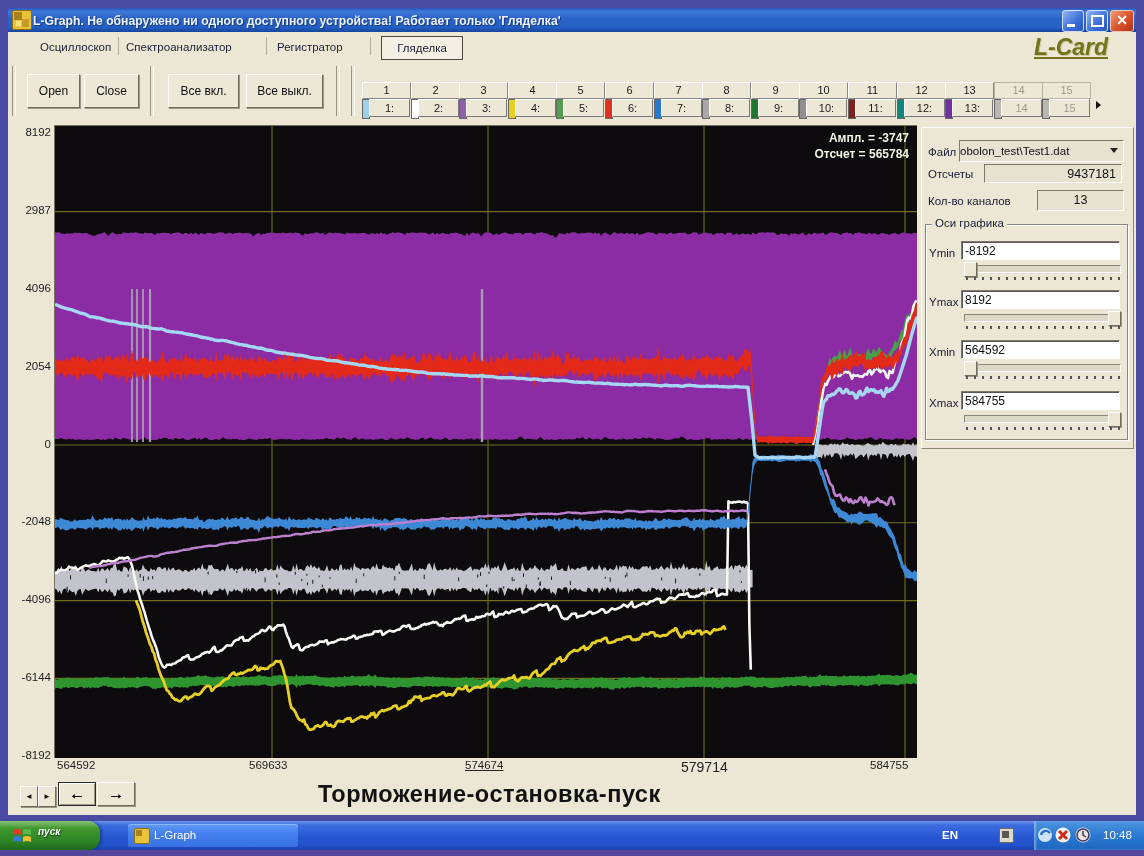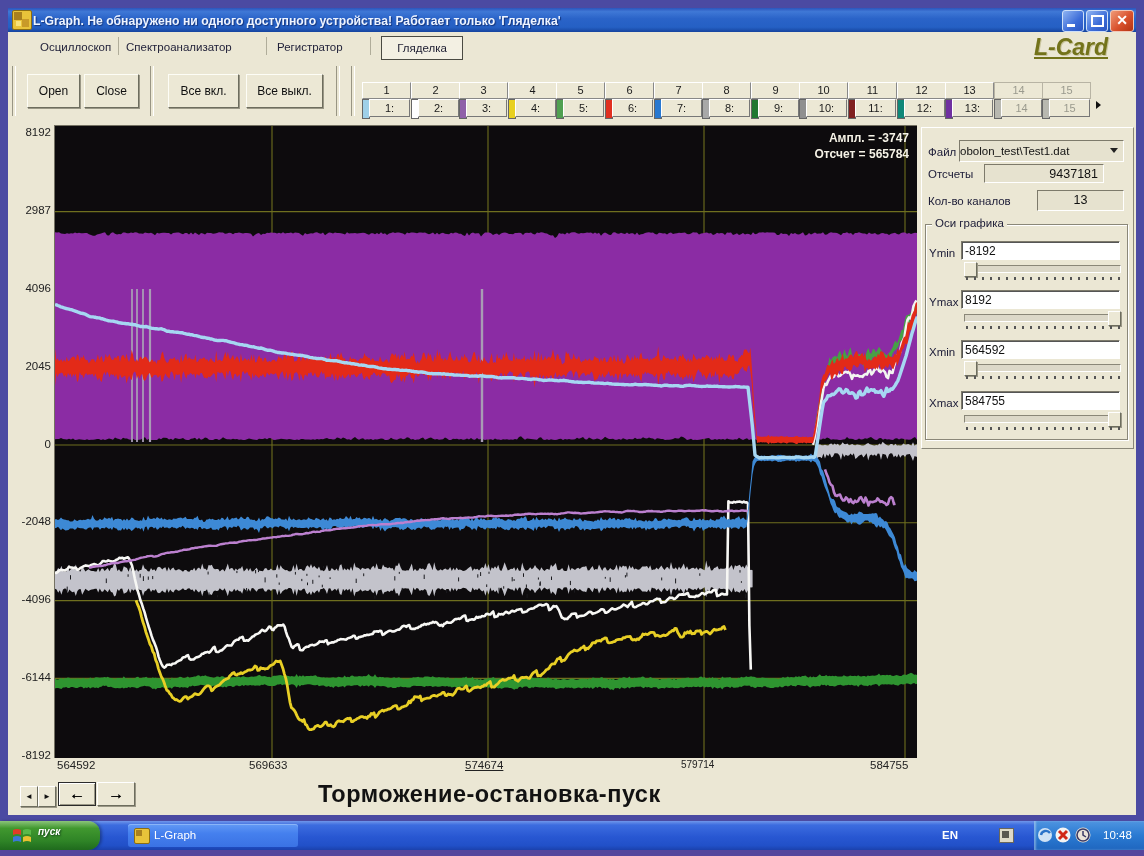--- a/index.html
+++ b/index.html
@@ -93,30 +93,30 @@
 <div style="position:absolute;left:1001px;top:99px;width:39px;height:16px;background:#ece8d5;border:1px solid #777;border-top-color:#fff;border-left-color:#fff;font-size:11px;text-align:center;line-height:16px;color:#9a9a8e;">14</div>
 <div style="position:absolute;left:1042px;top:99px;width:6px;height:18px;background:#b8b8b0;border:1px solid #666;"></div>
 <div style="position:absolute;left:1049px;top:99px;width:39px;height:16px;background:#ece8d5;border:1px solid #777;border-top-color:#fff;border-left-color:#fff;font-size:11px;text-align:center;line-height:16px;color:#9a9a8e;">15</div>
 <div class="abs" style="left:1096px;top:101px;width:0;height:0;border-left:5px solid #111;border-top:4px solid transparent;border-bottom:4px solid transparent;"></div>
 
 <div class="abs" style="left:8px;top:120px;width:1128px;height:695px;background:#ebe7d4;"></div>
 
 <div style="position:absolute;right:1093px;top:126px;font-size:11.5px;color:#222;">8192</div>
 <div style="position:absolute;right:1093px;top:204px;font-size:11.5px;color:#222;">2987</div>
 <div style="position:absolute;right:1093px;top:282px;font-size:11.5px;color:#222;">4096</div>
-<div style="position:absolute;right:1093px;top:360px;font-size:11.5px;color:#222;">2045</div>
+<div style="position:absolute;right:1093px;top:360px;font-size:11.5px;color:#222;">2054</div>
 <div style="position:absolute;right:1093px;top:438px;font-size:11.5px;color:#222;">0</div>
 <div style="position:absolute;right:1093px;top:515px;font-size:11.5px;color:#222;">-2048</div>
 <div style="position:absolute;right:1093px;top:593px;font-size:11.5px;color:#222;">-4096</div>
 <div style="position:absolute;right:1093px;top:671px;font-size:11.5px;color:#222;">-6144</div>
 <div style="position:absolute;right:1093px;top:749px;font-size:11.5px;color:#222;">-8192</div>
 <div style="position:absolute;left:57px;top:759px;font-size:11.5px;color:#222;">564592</div>
 <div style="position:absolute;left:249px;top:759px;font-size:11.5px;color:#222;">569633</div>
 <div style="position:absolute;left:465px;top:759px;font-size:11.5px;color:#222;text-decoration:underline;">574674</div>
-<div style="position:absolute;left:681px;top:759px;font-size:10px;color:#222;">579714</div>
+<div style="position:absolute;left:681px;top:759px;font-size:14px;color:#222;">579714</div>
 <div style="position:absolute;left:870px;top:759px;font-size:11.5px;color:#222;">584755</div>
 
 <div class="abs" style="left:54px;top:125px;width:862px;height:632px;border:1px solid #747162;border-right:none;border-bottom:none;">
 <svg width="862" height="632" viewBox="54 125 862 632">
 <rect x="54" y="125" width="862" height="632" fill="#0d0b0d"></rect>
 <line x1="54" y1="210.6" x2="916" y2="210.6" stroke="#6f6f1f" stroke-width="1.1"></line>
 <line x1="54" y1="288.4" x2="916" y2="288.4" stroke="#6f6f1f" stroke-width="1.1"></line>
 <line x1="54" y1="366.2" x2="916" y2="366.2" stroke="#6f6f1f" stroke-width="1.1"></line>
 <line x1="54" y1="444.0" x2="916" y2="444.0" stroke="#6f6f1f" stroke-width="1.1"></line>
 <line x1="54" y1="521.8" x2="916" y2="521.8" stroke="#6f6f1f" stroke-width="1.1"></line>
@@ -218,21 +218,21 @@
 <div class="abs" style="left:38px;top:786px;width:16px;height:19px;background:#ece8d5;border:1px solid #6d6d5e;border-top-color:#fff;border-left-color:#fff;box-shadow:1px 1px 0 #9a9786;font-size:8px;text-align:center;line-height:19px;color:#111;">►</div>
 <div class="abs" style="left:58px;top:782px;width:36px;height:22px;background:#ece8d5;border:1px solid #2a2a2a;box-shadow:inset 1px 1px 0 #fff, inset -1px -1px 0 #9a9786;font-size:16px;font-weight:bold;text-align:center;line-height:21px;color:#000;text-shadow:0.6px 0 #000;">←</div>
 <div class="abs" style="left:97px;top:782px;width:36px;height:22px;background:#ece8d5;border:1px solid #6d6d5e;border-top-color:#fff;border-left-color:#fff;box-shadow:1px 1px 0 #9a9786;font-size:16px;font-weight:bold;text-align:center;line-height:21px;color:#000;text-shadow:0.6px 0 #000;">→</div>
 <div class="abs" style="left:318px;top:781px;width:420px;height:26px;font-size:23.5px;font-weight:bold;color:#121212;letter-spacing:0.5px;">Торможение-остановка-пуск</div>
 
 <div class="abs" style="left:921px;top:127px;width:211px;height:320px;background:#ebe7d4;border:1px solid #fff;border-right-color:#8a8778;border-bottom-color:#8a8778;"></div>
 <div class="abs" style="left:928px;top:146px;font-size:11.5px;color:#20203a;">Файл</div>
 <div class="abs" style="left:959px;top:140px;width:163px;height:20px;background:#e6e2cf;border:1px solid #7d7a6b;border-bottom-color:#fff;border-right-color:#fff;font-size:11.5px;color:#111;line-height:20px;">obolon_test\Test1.dat</div>
 <div class="abs" style="left:1110px;top:148px;width:0;height:0;border-top:5px solid #222;border-left:4px solid transparent;border-right:4px solid transparent;"></div>
 <div class="abs" style="left:928px;top:168px;font-size:11.5px;color:#20203a;">Отсчеты</div>
-<div class="abs" style="left:984px;top:164px;width:120px;height:19px;background:#e6e2cf;border:1px solid #7d7a6b;border-bottom-color:#fff;border-right-color:#fff;font-size:12.5px;color:#111;line-height:19px;text-align:right;padding-right:5px;box-sizing:border-box;">9437181</div>
+<div class="abs" style="left:984px;top:164px;width:138px;height:19px;background:#e6e2cf;border:1px solid #7d7a6b;border-bottom-color:#fff;border-right-color:#fff;font-size:12.5px;color:#111;line-height:19px;text-align:right;padding-right:5px;box-sizing:border-box;">9437181</div>
 <div class="abs" style="left:928px;top:195px;font-size:11.5px;color:#20203a;">Кол-во каналов</div>
 <div class="abs" style="left:1037px;top:190px;width:85px;height:19px;background:#e6e2cf;border:1px solid #7d7a6b;border-bottom-color:#fff;border-right-color:#fff;font-size:12.5px;color:#111;line-height:19px;text-align:center;">13</div>
 <div class="abs" style="left:925px;top:224px;width:201px;height:214px;border:1px solid #8a8778;box-shadow:1px 1px 0 #fff, inset 1px 1px 0 #fff;"></div>
 <div class="abs" style="left:932px;top:217px;font-size:11.5px;color:#20203a;background:#ebe7d4;padding:0 3px;">Оси графика</div>
 <div class="abs" style="left:929px;top:247px;font-size:11.5px;color:#20203a;">Ymin</div>
 <div style="position:absolute;left:961px;top:241px;width:159px;height:19px;background:#fff;border:1px solid #7d7a6b;border-bottom-color:#fff;border-right-color:#fff;box-shadow:inset 1px 1px 0 #555;font-size:12px;color:#111;line-height:19px;padding-left:3px;box-sizing:border-box;">-8192</div>
 <div style="position:absolute;left:964px;top:265px;width:155px;height:6px;background:#dcd8c8;border:1px solid #8a8778;border-bottom-color:#fff;border-right-color:#fff;"></div>
 <div style="position:absolute;left:964px;top:262px;width:11px;height:13px;background:#ece8d5;border:1px solid #6d6d5e;border-top-color:#fff;border-left-color:#fff;box-shadow:1px 1px 0 #9a9786;"></div>
 <div style="position:absolute;left:966px;top:277px;width:1.5px;height:3px;background:#555;"></div>
 <div style="position:absolute;left:974px;top:277px;width:1.5px;height:3px;background:#555;"></div>

